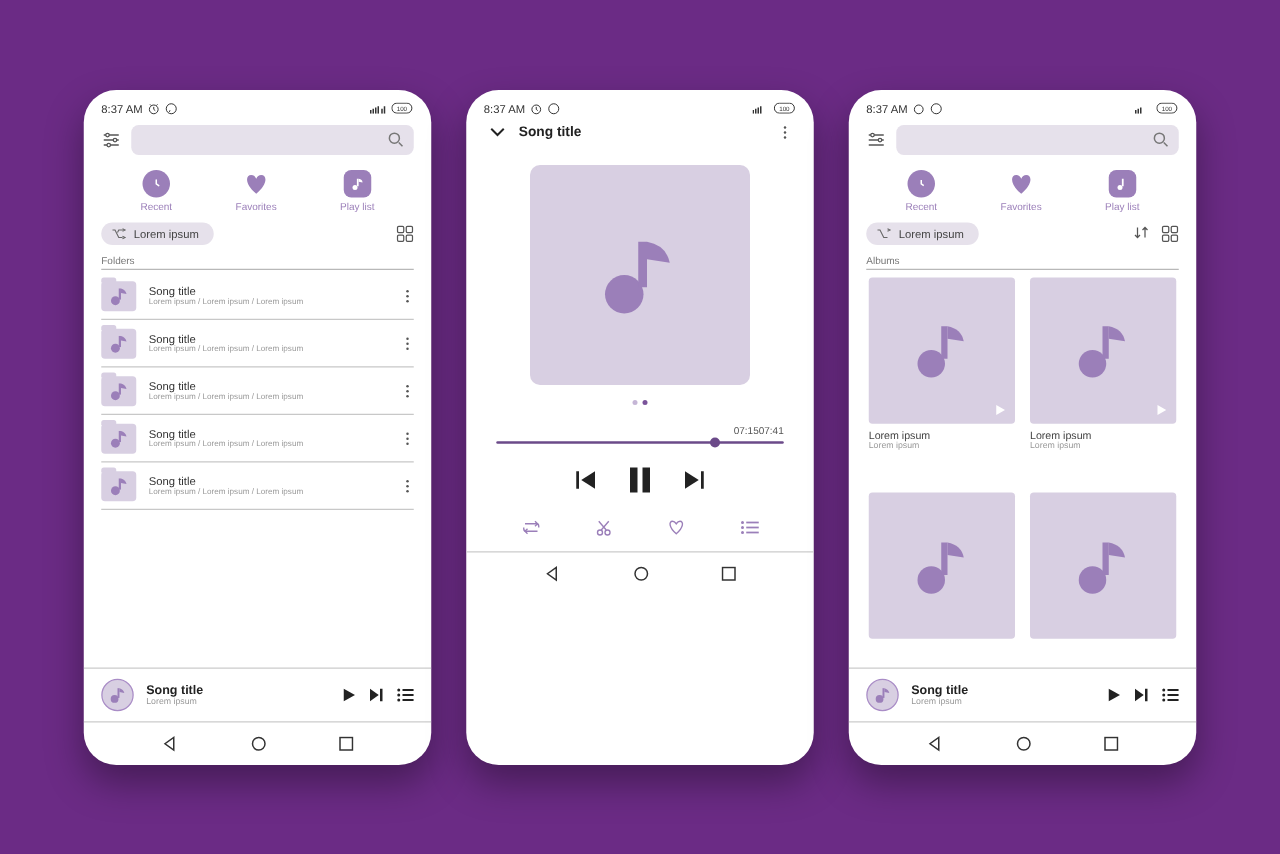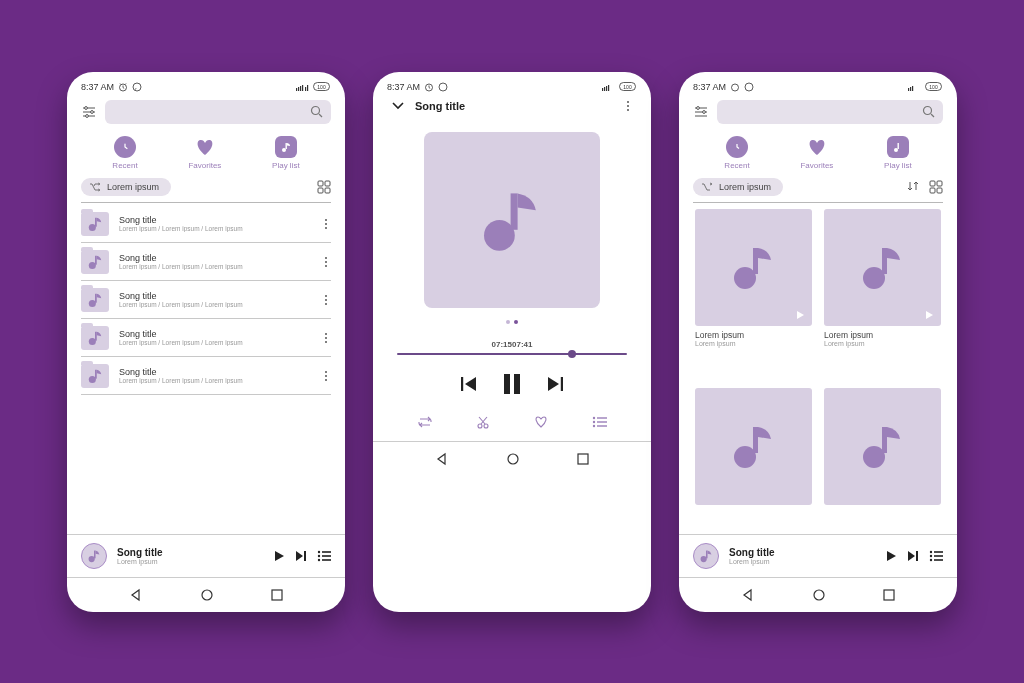--- a/index.html
+++ b/index.html
@@ -36,21 +36,21 @@
 .mini-ctrls{display:flex;align-items:center;gap:10px;}
 .navbar{border-top:1px solid #CCC;display:flex;align-items:center;justify-content:space-around;padding:10px 34px;}
 
 .p2-top{display:flex;align-items:center;justify-content:space-between;padding:4px 18px 10px;}
 .p2-title{font-size:11px;font-weight:700;color:#222;}
 .art{width:176px;height:176px;background:#D8CFE2;border-radius:8px;margin:10px auto 12px;display:flex;align-items:center;justify-content:center;}
 .pager{display:flex;justify-content:center;gap:4px;margin-bottom:16px;}
 .pager span{width:4px;height:4px;border-radius:50%;background:#C5B6D6;}
 .pager span.act{background:#7A539A;}
 .timebar{padding:0 24px;}
-.times{display:flex;justify-content:center;font-size:8px;color:#555;margin-bottom:4px;font-weight:bold;}
+.times{display:flex;justify-content:flex-end;font-size:8px;color:#555;margin-bottom:4px;}
 .prog{height:2px;background:#6B4A89;border-radius:2px;position:relative;}
 .prog-dot{position:absolute;right:22%;top:-3px;width:8px;height:8px;background:#6B4A89;border-radius:50%;}
 .controls{display:flex;align-items:center;justify-content:center;gap:24px;padding:18px 0 14px;}
 .secondary{display:flex;align-items:center;justify-content:space-around;padding:6px 22px 12px;color:#9B7FB9;}
 
 .grid{flex:1;display:grid;grid-template-columns:1fr 1fr;gap:12px;padding:4px 16px 0;overflow:hidden;}
 .album{display:flex;flex-direction:column;}
 .album-art{aspect-ratio:1;background:#D8CFE2;border-radius:3px;display:flex;align-items:center;justify-content:center;position:relative;}
 .album-art .ptri{position:absolute;right:6px;bottom:6px;}
 .album-t{font-size:8.5px;color:#444;margin-top:4px;}
@@ -153,20 +153,21 @@
         </svg>
       <span>Lorem ipsum</span>
     </div>
     <svg width="14" height="14" viewBox="0 0 14 14">
         <rect x="1" y="1" width="5" height="5" rx="1" fill="none" stroke="#555"></rect>
         <rect x="8" y="1" width="5" height="5" rx="1" fill="none" stroke="#555"></rect>
         <rect x="1" y="8" width="5" height="5" rx="1" fill="none" stroke="#555"></rect>
         <rect x="8" y="8" width="5" height="5" rx="1" fill="none" stroke="#555"></rect>
       </svg>
   </div>
+  <div class="section-label">Folders</div>
   <div class="section-line"></div>
   <div class="list">
     <div class="row">
         <div class="folder">
           <svg width="16" height="16" viewBox="0 0 18 18">
             <use href="#note-sm"></use>
           </svg>
         </div>
         <div class="row-text">
           <div class="row-title">Song title</div>
@@ -464,20 +465,21 @@
           <path d="M3 2v8m-2-2l2 2 2-2M9 10V2m-2 2l2-2 2 2" stroke="#555" stroke-width="1" fill="none"></path>
         </svg>
       <svg width="14" height="14" viewBox="0 0 14 14">
           <rect x="1" y="1" width="5" height="5" rx="1" fill="none" stroke="#555"></rect>
           <rect x="8" y="1" width="5" height="5" rx="1" fill="none" stroke="#555"></rect>
           <rect x="1" y="8" width="5" height="5" rx="1" fill="none" stroke="#555"></rect>
           <rect x="8" y="8" width="5" height="5" rx="1" fill="none" stroke="#555"></rect>
         </svg>
     </div>
   </div>
+  <div class="section-label">Albums</div>
   <div class="section-line"></div>
   <div class="grid">
     <div class="album">
         <div class="album-art">
           <svg width="50" height="50" viewBox="0 0 50 50">
             <use href="#note-lg"></use>
           </svg>
           <svg class="ptri" width="10" height="10" viewBox="0 0 10 10">
             <path d="M1 1v8l7-4z" fill="#fff"></path>
           </svg>

